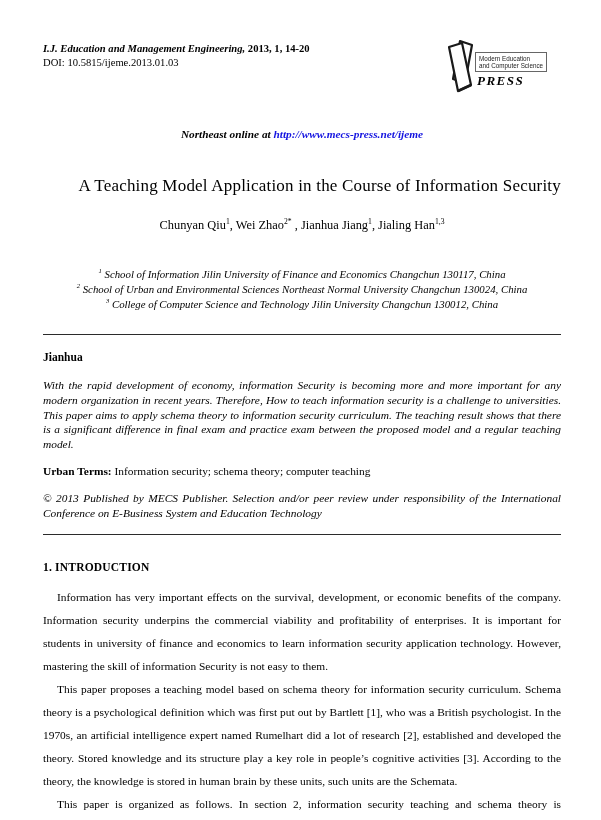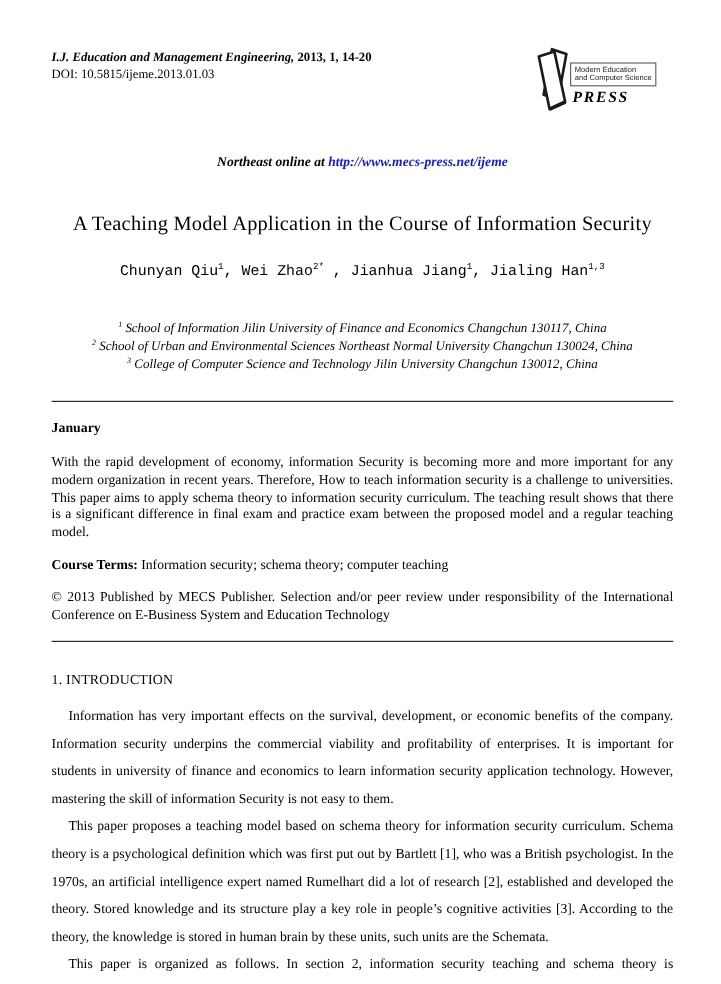--- a/index.html
+++ b/index.html
@@ -20,39 +20,39 @@
   .logo svg{flex:0 0 auto;}
   .logo-text{margin-left:-6px;margin-top:14px;}
   .logo-box{border:1px solid #666;padding:2px 3px;font-size:6.3px;line-height:7.2px;color:#222;white-space:nowrap;font-family:"Liberation Sans","DejaVu Sans",sans-serif;}
   .logo-press{font-weight:bold;font-style:italic;font-size:13px;letter-spacing:1.5px;margin-top:1px;margin-left:2px;}
 
   
   .available{margin-top:28px;text-align:center;font-size:11.3px;font-weight:bold;font-style:italic;}
   .available a{text-decoration:none;}
 
   
-  .title{margin-top:36px;text-align:center;font-size:17px;letter-spacing:.2px;}
-  .authors{margin-top:22px;text-align:center;font-size:12.4px;font-family:Liberation Mono, monospace;}
+  .title{margin-top:36px;text-align:right;font-size:17px;letter-spacing:.2px;}
+  .authors{margin-top:22px;text-align:center;font-size:12.4px;}
   sup{font-size:.62em;line-height:0;}
 
   .affiliations{margin-top:34px;text-align:center;font-style:italic;font-size:10.8px;line-height:15px;}
 
   .rule{border:none;border-top:1px solid #2b2b2b;margin:22px 0 0 0;}
 
   
   .abstract-heading{margin-top:16px;font-size:11.5px;font-weight:bold;}
-  .para{margin:0;font-size:11.4px;line-height:14.8px;text-align:justify;}
+  .para{margin:0;font-size:11.4px;line-height:14.8px;text-align:justify;font-style:italic;}
   .abstract-text{margin-top:15px;}
   .index-terms{margin-top:13px;font-size:11.4px;}
   .index-terms b{font-weight:bold;}
   .copyright{margin-top:14px;}
   .rule2{margin-top:13px;}
 
   
-  .section-heading{margin-top:26px;font-size:11.5px;font-weight:normal;letter-spacing:.2px;}
+  .section-heading{margin-top:26px;font-size:11.5px;font-weight:bold;letter-spacing:.2px;}
   .intro{margin-top:13px;}
   .intro p{margin:0;text-indent:14px;font-size:11.4px;line-height:23px;text-align:justify;}
 
   
   .footnote{margin-top:26px;font-size:9.8px;line-height:12.5px;}
 </style>
 </head>
 <body>
 
 <div class="page">
@@ -93,25 +93,25 @@
   </div>
 
   <div class="affiliations">
     <div><sup>1</sup><span> School of Information Jilin University of Finance and Economics Changchun 130117, China</span></div>
     <div><sup>2</sup><span> School of Urban and Environmental Sciences Northeast Normal University Changchun 130024, China</span></div>
     <div><sup>3</sup><span> College of Computer Science and Technology Jilin University Changchun 130012, China</span></div>
   </div>
 
   <hr class="rule">
 
-  <div class="abstract-heading">January</div>
+  <div class="abstract-heading">Jianhua</div>
   <p class="para abstract-text">With the rapid development of economy, information Security is becoming more and more important for any modern organization in recent years. Therefore, How to teach information security is a challenge to universities. This paper aims to apply schema theory to information security curriculum. The teaching result shows that there is a significant difference in final exam and practice exam between the proposed model and a regular teaching model.</p>
 
   <div class="index-terms">
-    <b>Course Terms:</b><span> Information security; schema theory; computer teaching</span>
+    <b>Urban Terms:</b><span> Information security; schema theory; computer teaching</span>
   </div>
 
   <p class="para copyright">© 2013 Published by MECS Publisher. Selection and/or peer review under responsibility of the International Conference on E-Business System and Education Technology</p>
 
   <hr class="rule rule2">
 
   <div class="section-heading">1. INTRODUCTION</div>
 
   <div class="intro">
     <p>Information has very important effects on the survival, development, or economic benefits of the company. Information security underpins the commercial viability and profitability of enterprises. It is important for students in university of finance and economics to learn information security application technology. However, mastering the skill of information Security is not easy to them.</p>

